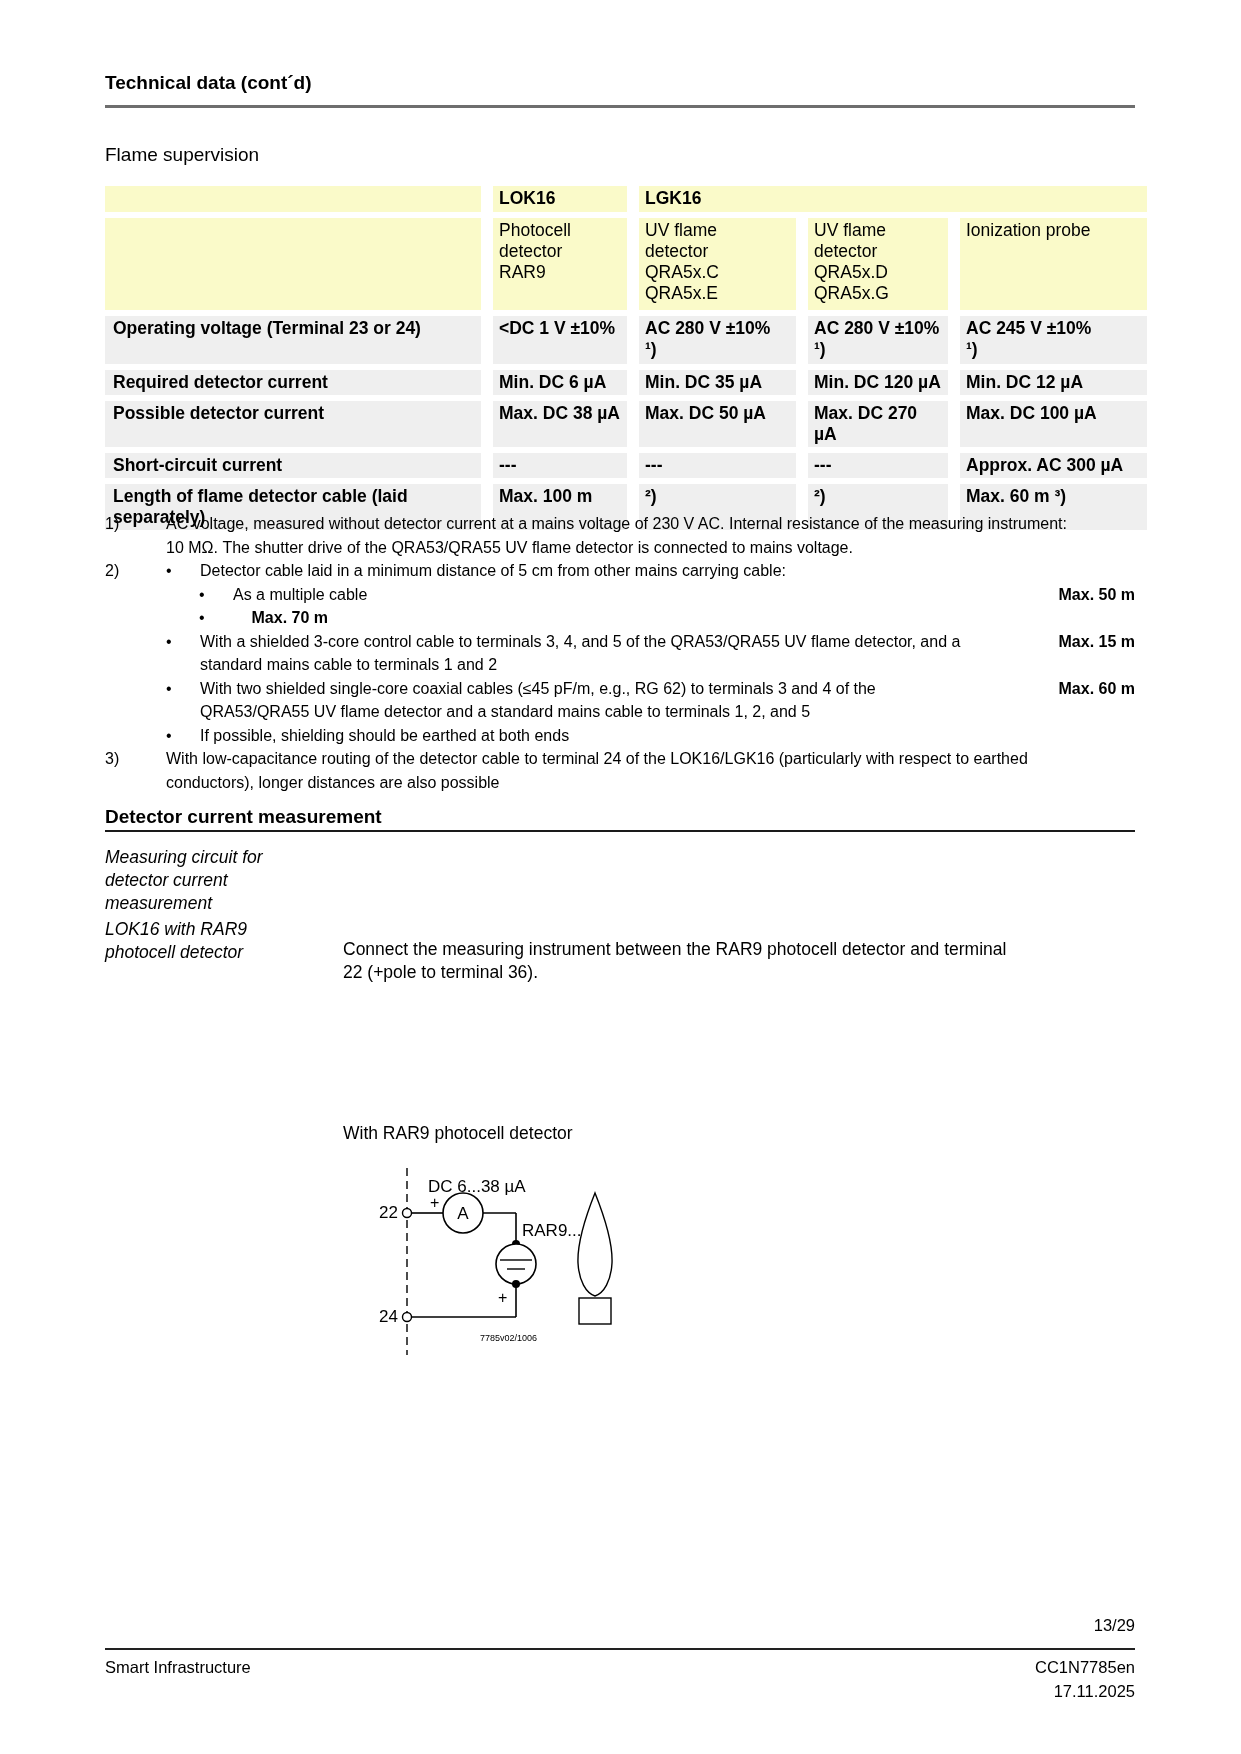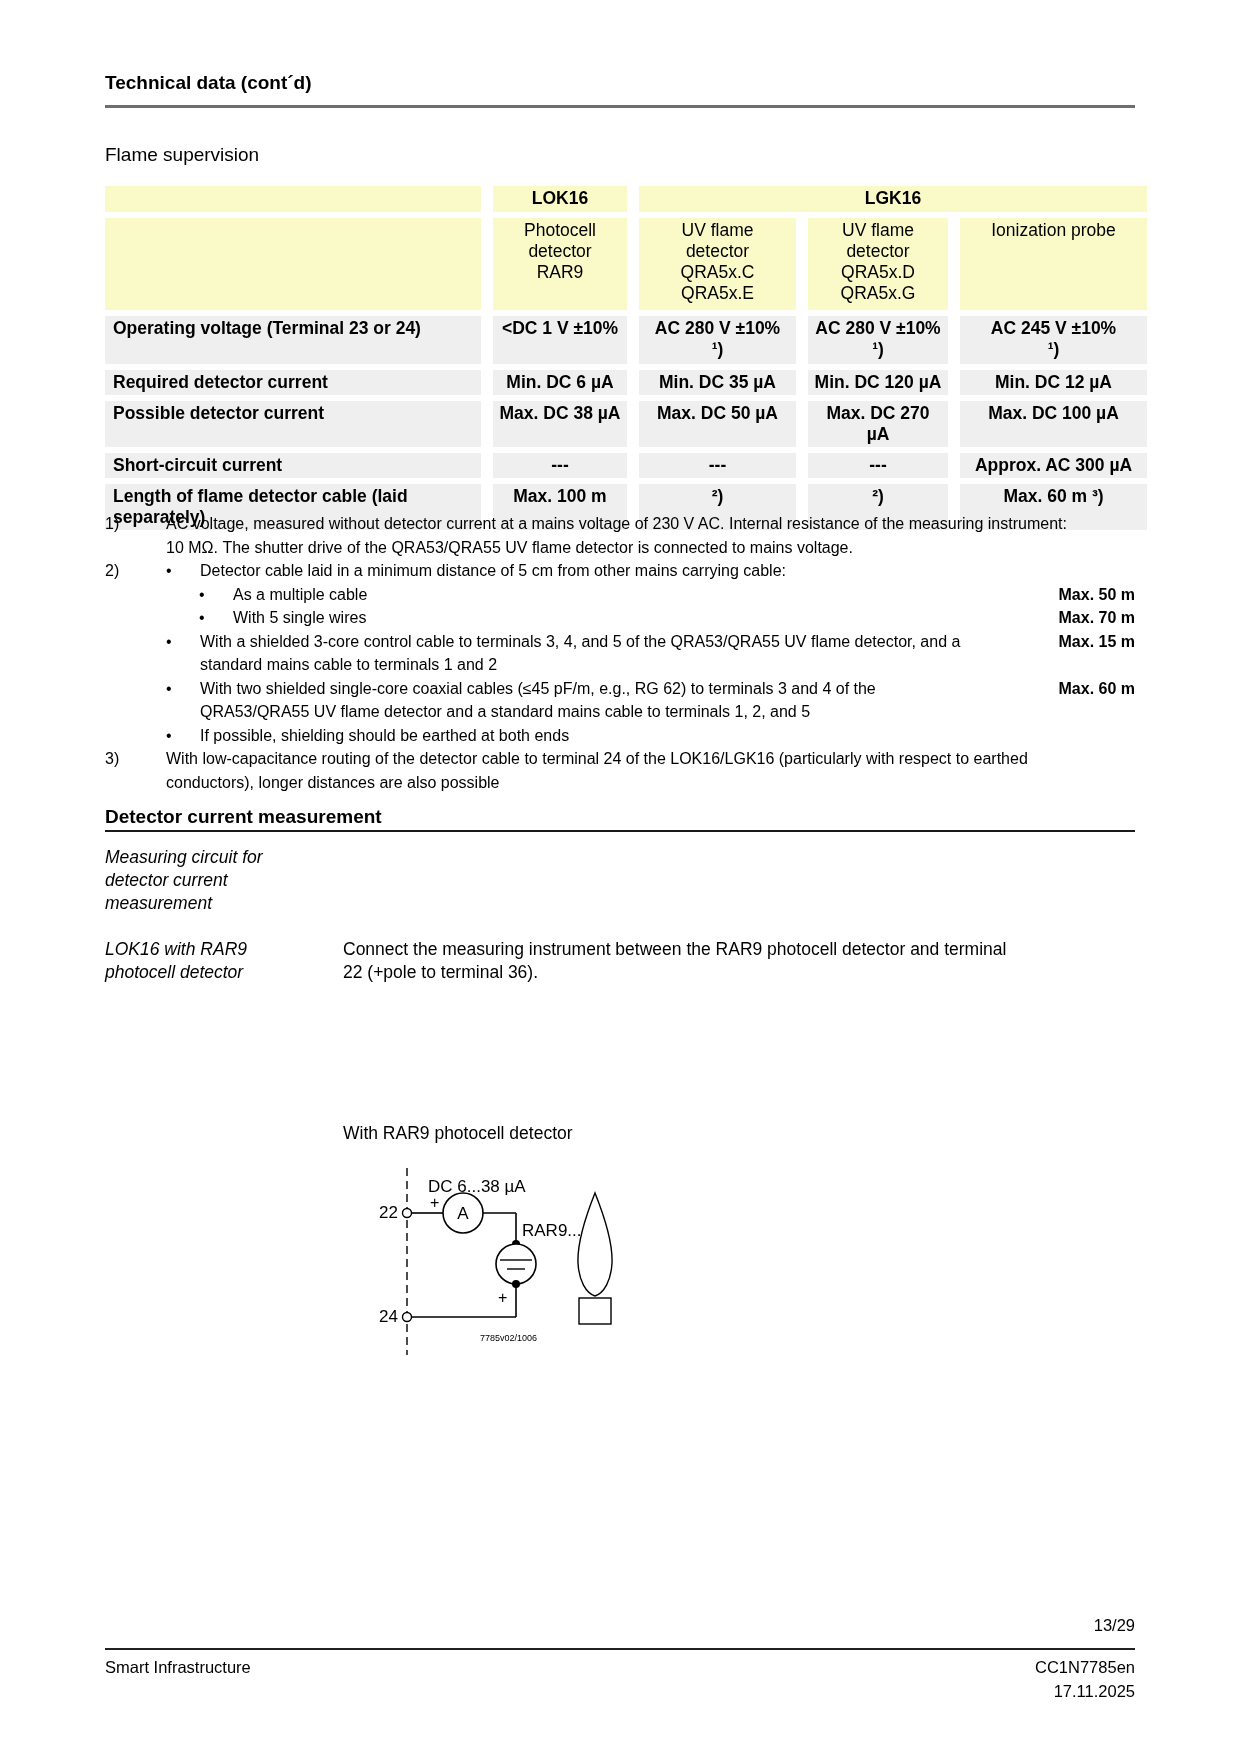--- a/index.html
+++ b/index.html
@@ -23,21 +23,21 @@
     left:105px; top:186px;
     display:grid;
     grid-template-columns:376px 134px 157px 140px 187px;
     column-gap:12px; row-gap:6px;
     font-size:17.5px; line-height:21px;
   }
   .cell { padding:2px 6px; }
   .hdr  { background:#FAFAC9; }
   .data { background:#EFEFEF;font-weight:bold; }
   .c-label { text-align:left; padding-left:8px; white-space:pre-line; }
-  .c-val   { text-align:center; white-space:pre-line; }
+  .c-val   { text-align:left; white-space:pre-line; }
   .bold { font-weight:bold; }
   .span3 { grid-column:3 / 6; }
   .r1 { min-height:26px; }
   .r2 { min-height:92px; }
   .r3 { min-height:48px; }
   .r4 { min-height:24px; }
   .r7 { min-height:44px; }
 
   
   .footnotes { left:105px; top:512px; width:1030px; font-size:16px; line-height:23.5px; }
@@ -49,21 +49,21 @@
   .fn-item .spacer { flex:0 0 33px; }
   .fn-item .bullet { flex:0 0 34px; }
   .fn-item .itxt { flex:1; white-space:pre-line; }
   .fn-item .imax { flex:0 0 95px; font-weight:bold; text-align:right; white-space:nowrap; }
 
   
   .h-section2 { left:105px; top:806px; font-size:19px; font-weight:bold; }
   .rule-s2 { left:105px; top:830px; width:1030px; height:2px; background:#1a1a1a; }
   .side-label { font-size:17.5px; line-height:23px; white-space:pre-line;font-style:italic; }
   .measuring { left:105px; top:846px; }
-  .lok16-label { left:105px; top:938px; }
+  .lok16-label { left:105px; top:918px; }
   .connect-text { left:343px; top:938px; width:810px; font-size:17.5px; line-height:23px; white-space:pre-line; }
   .with-rar9 { left:343px; top:1123px; font-size:17.5px; }
 
   .diagram { left:350px; top:1165px; width:290px; height:200px; }
   .diagram text { font-family:"Liberation Sans", sans-serif; }
 
   
   .page-num { top:1616px; right:106px; font-size:16.5px; }
   .rule-footer { left:105px; top:1648px; width:1030px; height:2px; background:#222; }
   .footer-left { left:105px; top:1658px; font-size:16.5px; }
@@ -154,21 +154,20 @@
       <div class="fn-item">
         <div class="spacer"></div>
         <div class="bullet">•</div>
         <div class="itxt">As a multiple cable</div>
         <div class="imax">Max. 50 m</div>
       </div>
 
       <div class="fn-item">
         <div class="spacer"></div>
         <div class="bullet">•</div>
-        <div class="itxt">With 5 single wires</div>
         <div class="imax">Max. 70 m</div>
       </div>
 
       <div class="fn-item">
         <div class="bullet">•</div>
         <div class="itxt">With a shielded 3-core control cable to terminals 3, 4, and 5 of the QRA53/QRA55 UV flame detector, and a
 standard mains cable to terminals 1 and 2</div>
         <div class="imax">Max. 15 m</div>
       </div>
 

